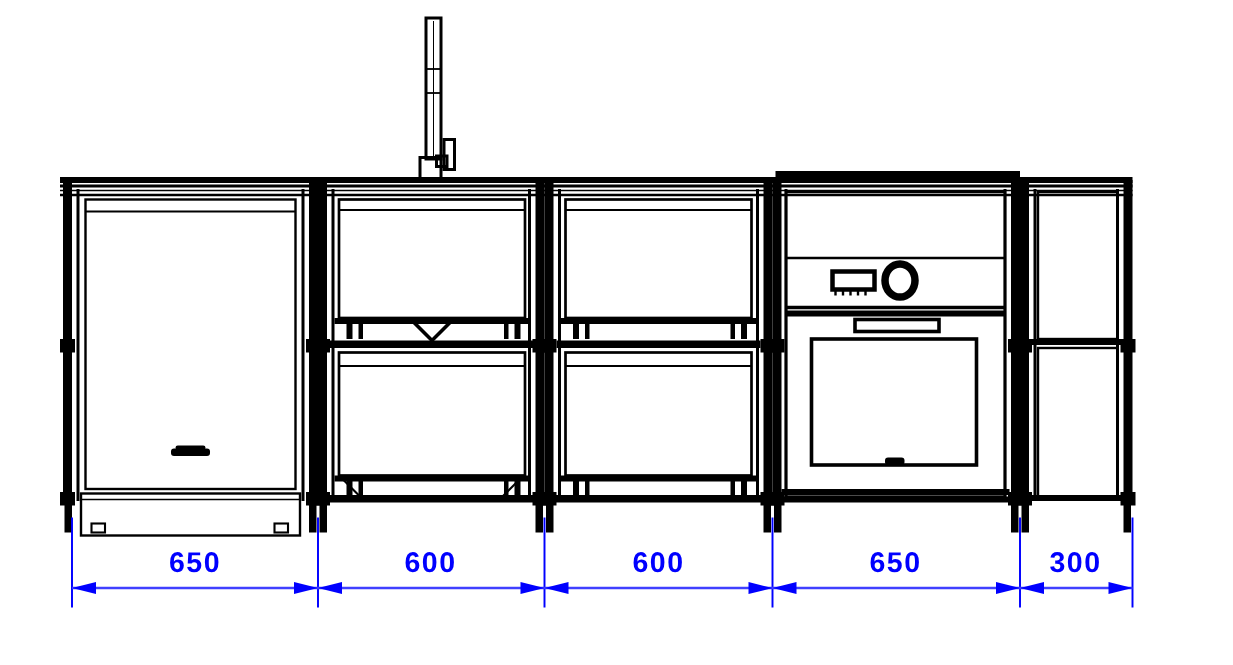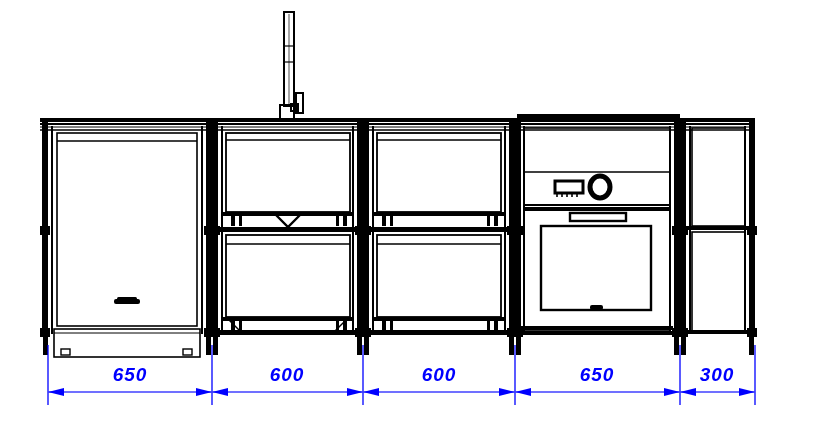--- a/index.html
+++ b/index.html
@@ -1,18 +1,18 @@
 <!DOCTYPE html>
 <html><head>
 <meta charset="utf-8">
 <style>
   html,body{margin:0;padding:0;background:#ffffff;}
   body{width:822px;height:443px;overflow:hidden;
        font-family:"Liberation Sans", sans-serif;}
-  #stage{position:relative;width:822px;height:443px;background:#ffffff;font-style:italic;}
+  #stage{position:relative;width:822px;height:443px;background:#ffffff;}
   svg{display:block;}
   .dimtext{font-family:"Liberation Sans", sans-serif;font-size:19px;
            font-weight:700;letter-spacing:1px;}
 </style>
 </head>
 <body>
 
 <div id="stage">
 <svg width="822" height="443" viewBox="0 0 822 443">
 

